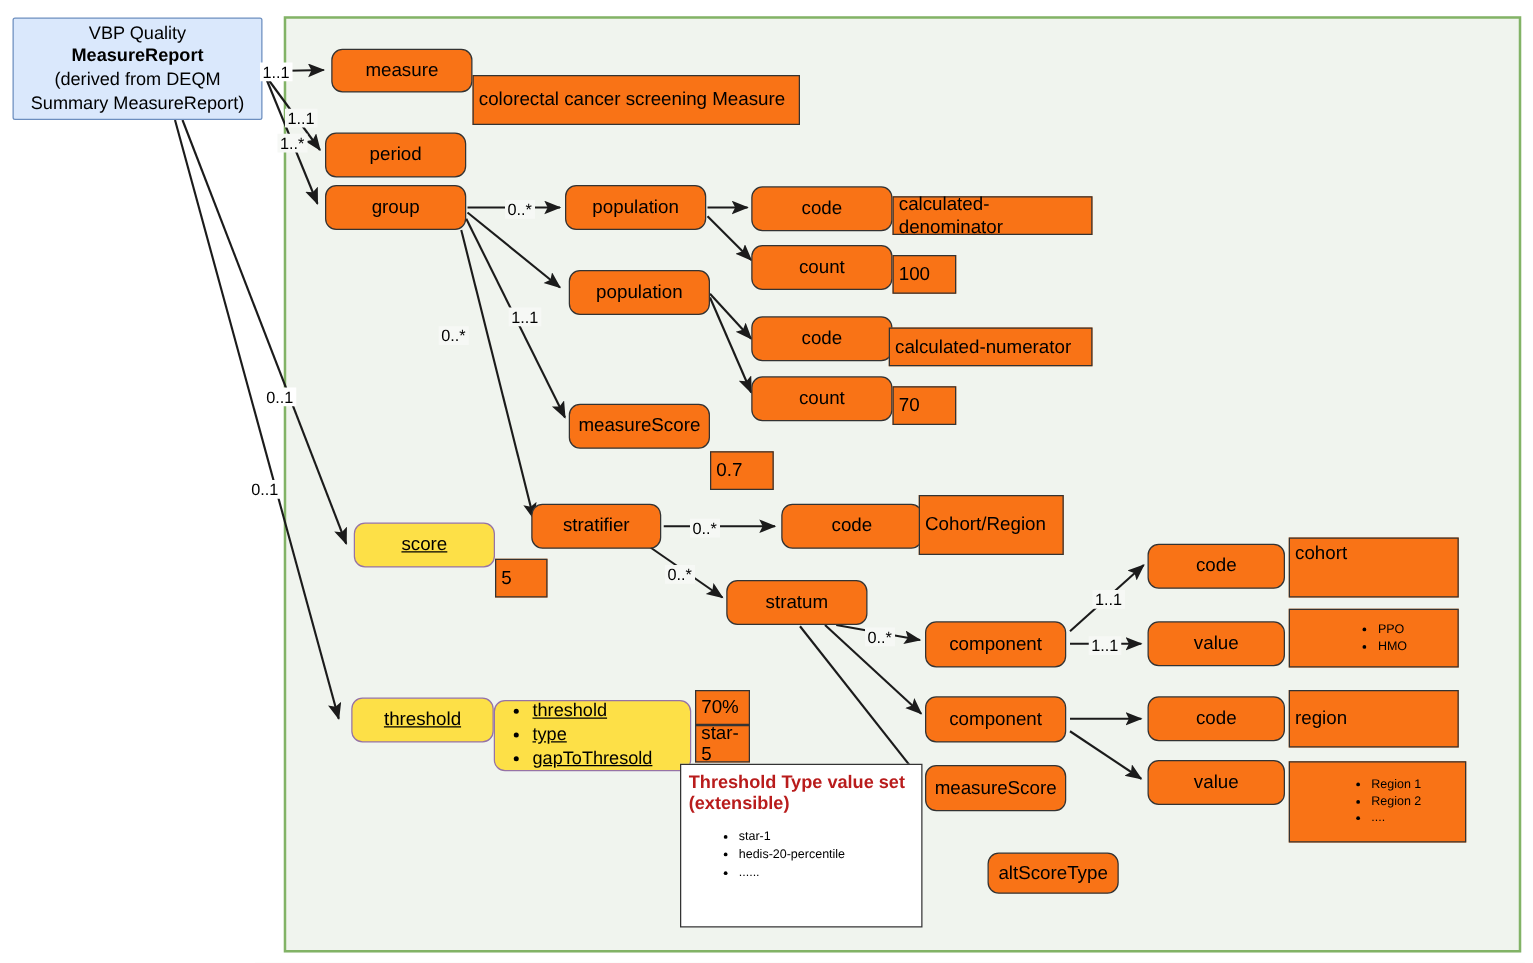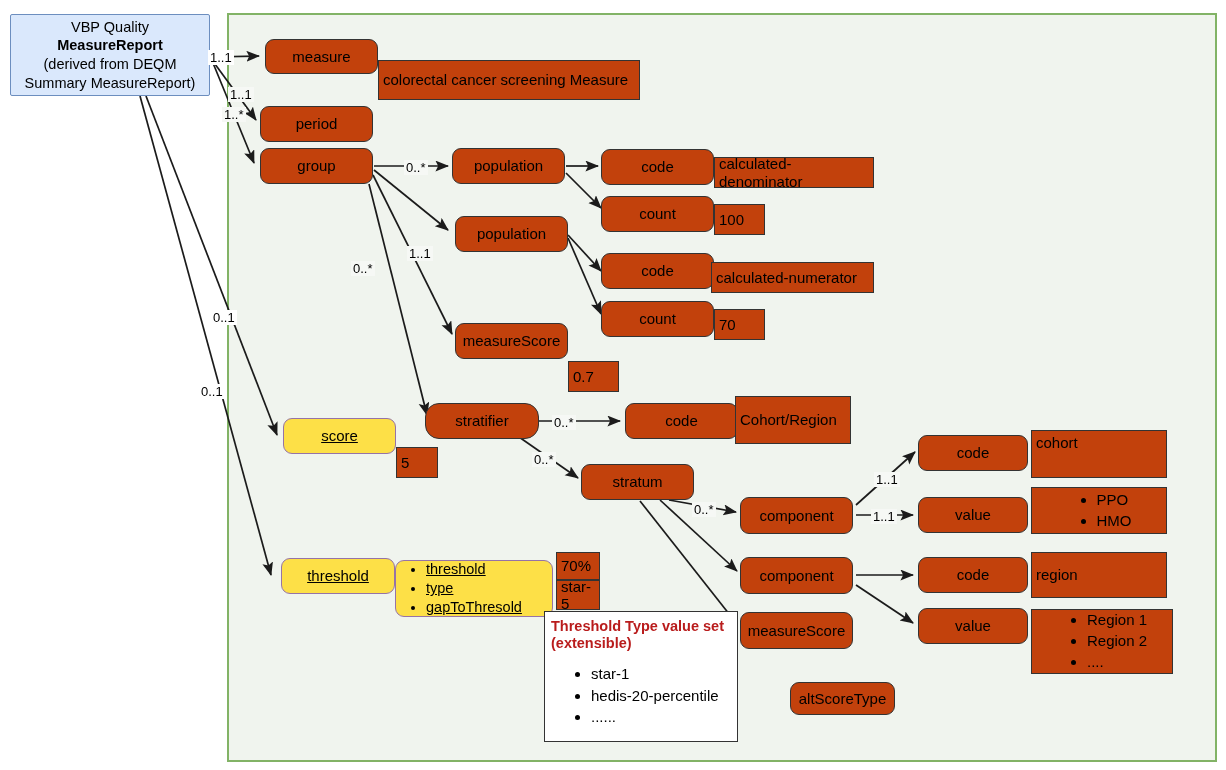--- a/index.html
+++ b/index.html
@@ -18,21 +18,21 @@
     box-sizing:border-box;
   }
   
   .node{
     position:absolute;
     box-sizing:border-box;
     display:flex;
     align-items:center;
     justify-content:center;
     text-align:center;
-    background:#c2410c;
+    background:#f97316;
     border:1.6px solid #333333;
     color:#000000;
     font-size:15px;
     line-height:1.15;
   }
   .node.rounded{border-radius:9px;}
   .node.square{border-radius:0;}
   .node.left{justify-content:flex-start;text-align:left;padding-left:4px;}
   .node.blue{
     background:#dae8fc;
@@ -52,21 +52,21 @@
   .node.purple.list{
     justify-content:flex-start;
     align-items:center;
   }
   .node b{font-weight:bold;}
   
   .blist{
     margin:0;
     padding:0 0 0 30px;
     text-align:left;
-    font-size:15px;
+    font-size:10px;
     line-height:1.38;
     list-style:disc;
   }
   .blist li{padding:0;margin:0;}
   .vs-box{
     position:absolute;
     box-sizing:border-box;
     background:#ffffff;
     border:1.6px solid #333333;
     padding:6px 6px 4px 6px;
@@ -214,21 +214,21 @@
     <span>0.7</span>
   </div>
 
   <div class="node purple" style="left:283px;top:418px;width:113px;height:36px;">
     <span>score</span>
   </div>
   <div class="node square left" style="left:396px;top:447px;width:42px;height:31px;">
     <span>5</span>
   </div>
 
-  <div class="node rounded" style="left:425px;top:403px;width:114px;height:36px;border-radius:14px;">
+  <div class="node rounded" style="left:425px;top:403px;width:104px;height:36px;">
     <span>stratifier</span>
   </div>
   <div class="node rounded" style="left:625px;top:403px;width:113px;height:36px;">
     <span>code</span>
   </div>
   <div class="node square left" style="left:735px;top:396px;width:116px;height:48px;">
     <span>Cohort/Region</span>
   </div>
 
   <div class="node rounded" style="left:581px;top:464px;width:113px;height:36px;">

